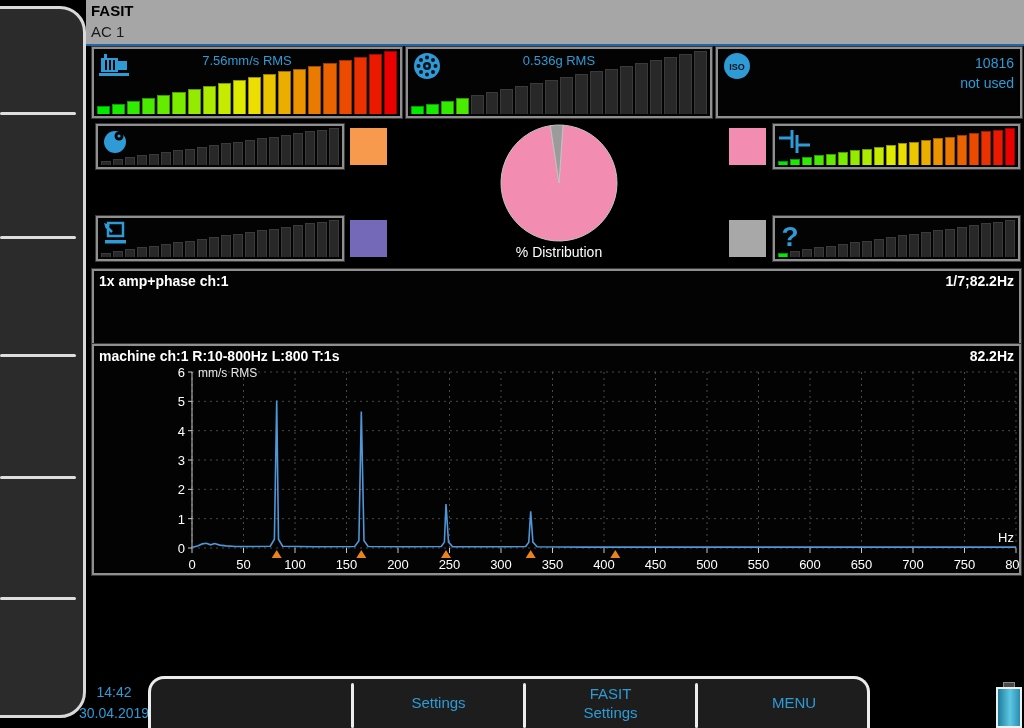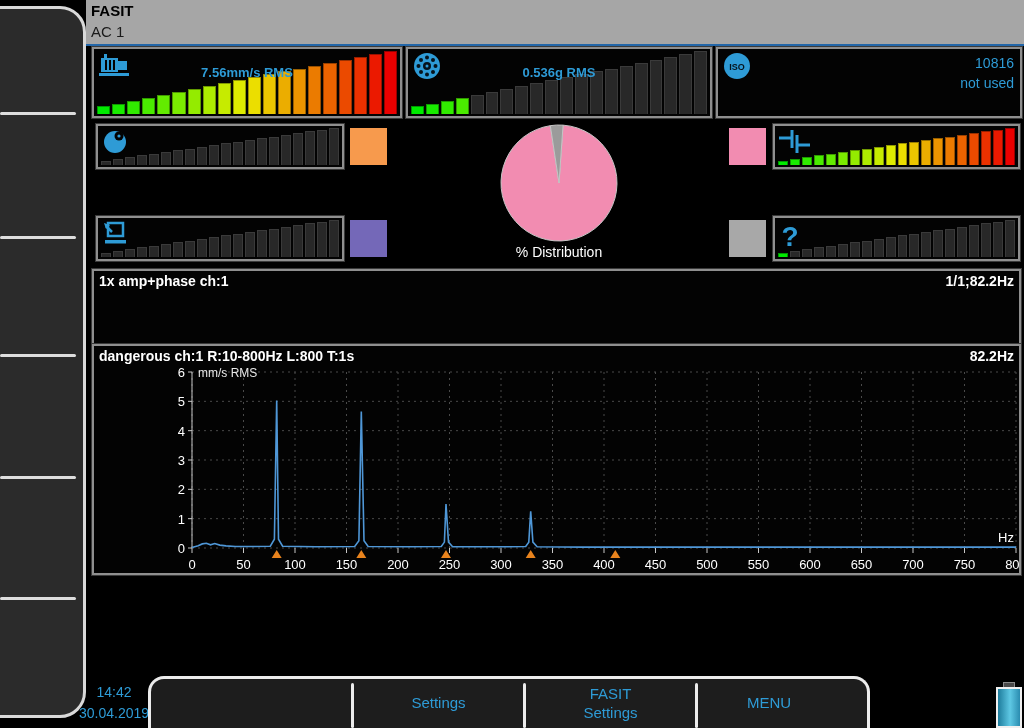--- a/index.html
+++ b/index.html
@@ -24,21 +24,21 @@
   #p-iso{left:716px;top:47px;width:306px;height:71px;}
   #p-unbalance{left:96px;top:124px;width:248px;height:45px;}
   #p-misalignment{left:773px;top:124px;width:247px;height:45px;}
   #p-looseness{left:96px;top:216px;width:248px;height:45px;}
   #p-unknown{left:773px;top:216px;width:247px;height:45px;}
 
   .bars{position:absolute;left:2px;right:2px;bottom:2px;top:2px;display:flex;align-items:flex-end;gap:2px;padding:0 1px;}
   .bar{flex:1;background:#282828;border:1px solid #3a3a3a;border-bottom:none;box-sizing:border-box;}
   .bar.on{border-color:rgba(0,0,0,.35);}
   .picon{position:absolute;left:4px;top:2px;z-index:2;}
-  .pval{position:absolute;top:16px;left:0;width:100%;text-align:center;color:#2e9bd6;font-size:13px;z-index:2;font-weight:bold;}
+  .pval{position:absolute;top:4px;left:0;width:100%;text-align:center;color:#2e9bd6;font-size:13px;z-index:2;}
   .iso-text{position:absolute;right:6px;top:4px;text-align:right;color:#2e9bd6;font-size:14px;line-height:20px;}
 
   .sq{position:absolute;width:37px;height:37px;}
   #sq-unbalance{left:350px;top:128px;}
   #sq-misalignment{left:729px;top:128px;}
   #sq-looseness{left:350px;top:220px;}
   #sq-unknown{left:729px;top:220px;}
 
   .pie-wrap{position:absolute;left:470px;top:122px;width:178px;height:142px;}
   .pie-label{position:absolute;top:122px;width:100%;text-align:center;color:#fff;font-size:14px;}
@@ -54,21 +54,21 @@
   #p-msg{left:92px;top:578px;width:929px;height:91px;background:#070707;}
   .msg-text{position:absolute;left:6px;top:4px;right:8px;color:#fff;font-size:16px;line-height:1.55;}
 
   
   .statusbar{position:absolute;left:0;top:668px;width:1024px;height:60px;background:#000;}
   .clock{position:absolute;left:78px;top:14px;width:72px;text-align:center;color:#2e9bd6;font-size:14px;line-height:21px;}
   .btnbar{position:absolute;left:148px;top:8px;width:722px;height:52px;background:#1d1d1d;
           border:3px solid #ececec;border-bottom:none;border-radius:16px 16px 0 0;box-sizing:border-box;display:flex;}
   .bbtn{display:flex;align-items:center;justify-content:center;color:#2e9bd6;font-size:15px;
         text-align:center;line-height:1.25;white-space:pre-line;}
-  .b1{width:200px;}.b2{width:169px;}.b3{width:169px;}.b4{width:142px;}
+  .b1{width:200px;}.b2{width:169px;}.b3{width:169px;}.b4{width:142px;margin-left:25px;}
   .bdiv{width:3px;background:#ececec;margin-top:4px;border-radius:2px;}
   .battery{position:absolute;left:996px;top:14px;width:26px;height:46px;}
   .bat-cap{position:absolute;left:7px;top:0;width:12px;height:6px;background:#4a4a4a;border:1px solid #8a8a8a;box-sizing:border-box;}
   .bat-body{position:absolute;left:0;top:5px;width:26px;height:41px;border:2px solid #f0f0f0;box-sizing:border-box;
             background:linear-gradient(90deg,#1d7c9c,#5ec8e4 55%,#2a8cb0);}
 </style>
 </head>
 <body>
 
 <div class="screen">
@@ -290,25 +290,25 @@
         <div class="bar" style="height: 95.3684%;"></div>
         <div class="bar" style="height: 100%;"></div>
       </div>
     <svg class="picon" width="24" height="32" viewBox="0 0 24 32">
       <text x="11" y="26" text-anchor="middle" font-size="28" font-weight="bold" fill="#2e9bd6">?</text>
     </svg>
   </div>
 
   <div class="panel" id="p-amp">
     <div class="hdr-l">1x amp+phase ch:1</div>
-    <div class="hdr-r">1/1;82.2Hz</div>
+    <div class="hdr-r">1/7;82.2Hz</div>
   </div>
 
   <div class="panel" id="p-spec">
-    <div class="hdr-l">dangerous ch:1 R:10-800Hz L:800 T:1s</div>
+    <div class="hdr-l">machine ch:1 R:10-800Hz L:800 T:1s</div>
     <div class="hdr-r">82.2Hz</div>
     <svg id="spec-svg" width="925" height="212" viewBox="0 0 925 212">
         <line x1="98" y1="10" x2="98" y2="186" stroke="#4a4a4a" stroke-dasharray="2 4"></line>
         <line x1="149.5" y1="10" x2="149.5" y2="186" stroke="#4a4a4a" stroke-dasharray="2 4"></line>
         <line x1="201" y1="10" x2="201" y2="186" stroke="#4a4a4a" stroke-dasharray="2 4"></line>
         <line x1="252.5" y1="10" x2="252.5" y2="186" stroke="#4a4a4a" stroke-dasharray="2 4"></line>
         <line x1="304" y1="10" x2="304" y2="186" stroke="#4a4a4a" stroke-dasharray="2 4"></line>
         <line x1="355.5" y1="10" x2="355.5" y2="186" stroke="#4a4a4a" stroke-dasharray="2 4"></line>
         <line x1="407" y1="10" x2="407" y2="186" stroke="#4a4a4a" stroke-dasharray="2 4"></line>
         <line x1="458.5" y1="10" x2="458.5" y2="186" stroke="#4a4a4a" stroke-dasharray="2 4"></line>

